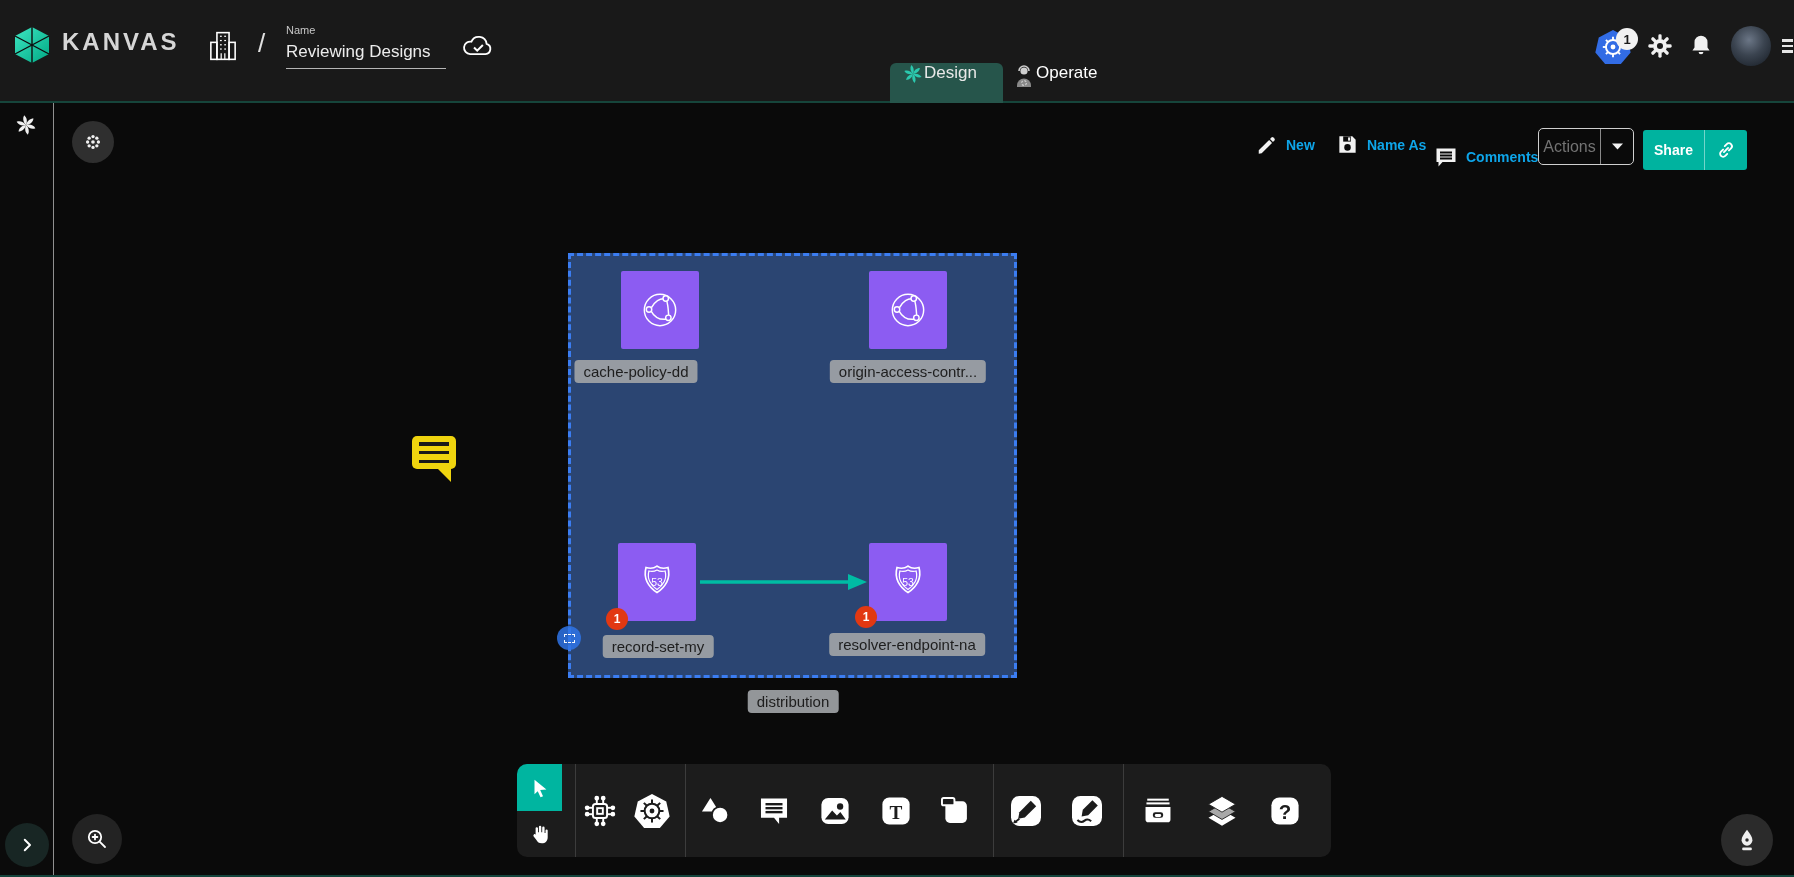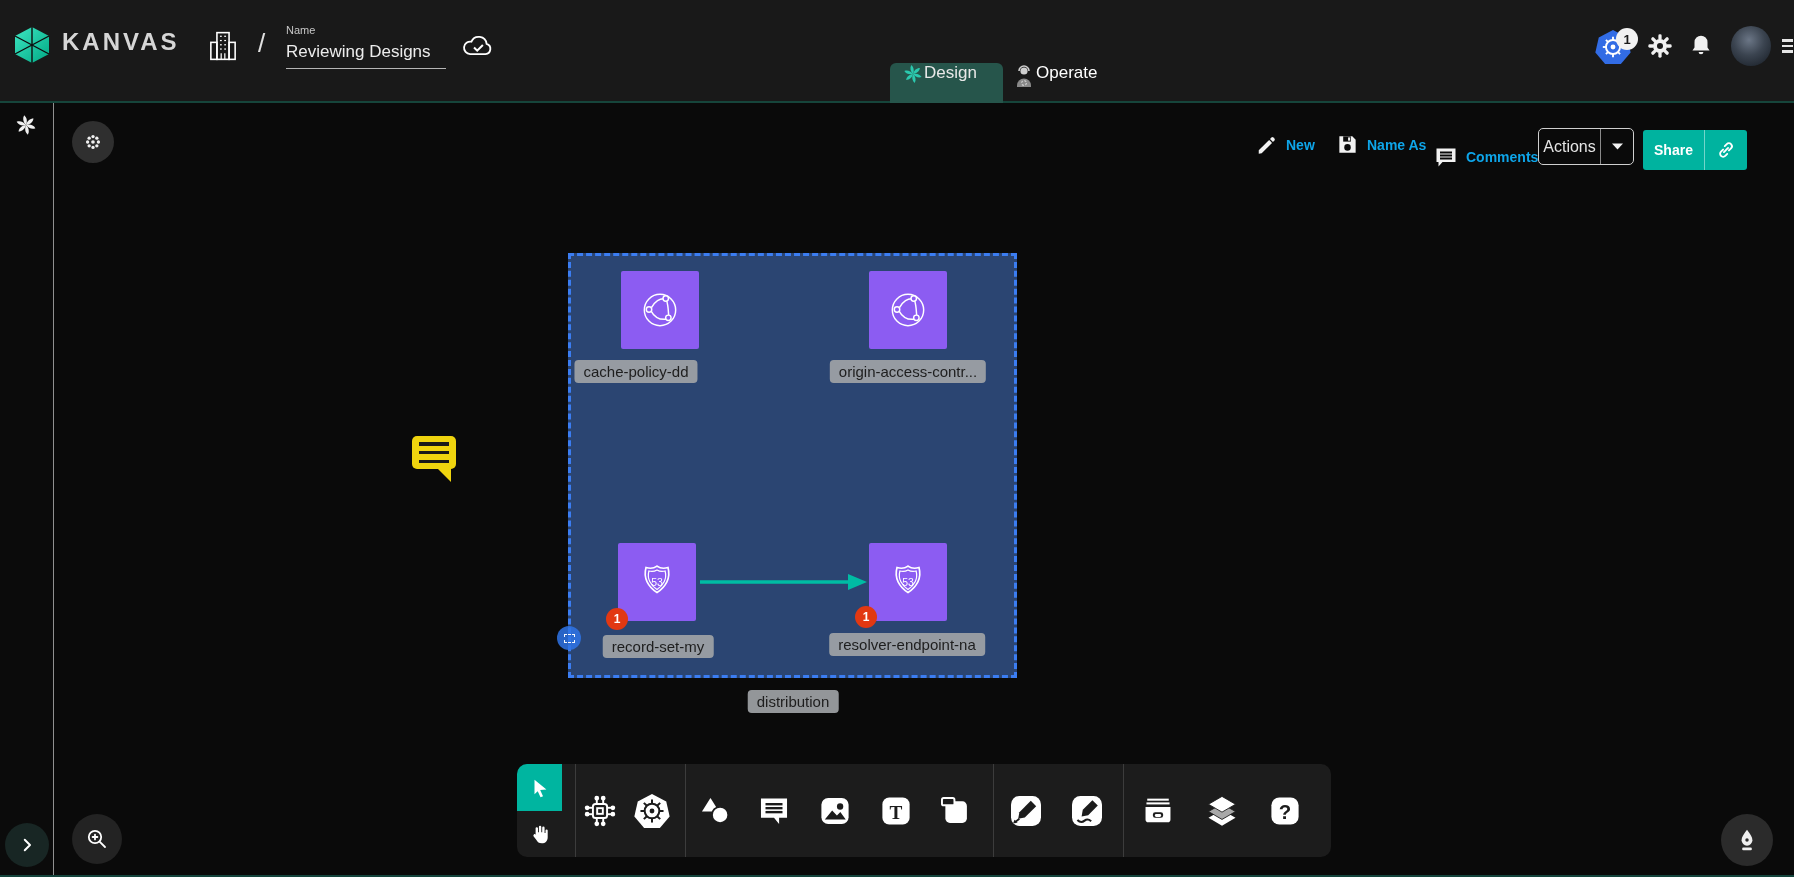--- a/index.html
+++ b/index.html
@@ -20,21 +20,21 @@
   .badge-k8s { position:absolute; width:22px; height:22px; border-radius:50%;
                background:#f2f2f2; color:#1a1a1a; font-size:13px; font-weight:700;
                display:flex; align-items:center; justify-content:center; }
   .avatar { width:40px; height:40px; border-radius:50%;
             background:radial-gradient(circle at 45% 35%, #6b7686 0%, #3b4450 45%, #141a22 100%); }
   .hamburger span { display:block; width:11px; height:2.5px; background:#e6e6e6; margin:3px 0; }
   
   .act-item { position:absolute; display:flex; align-items:center; gap:8px; cursor:pointer; }
   .act-label { font-size:14px; font-weight:600; color:#0ea5e9; }
   #actions-btn { position:absolute; left:1538px; top:128px; width:96px; height:37px;
-                 border:1px solid #cfcfcf; border-radius:5px; display:flex; color:#e5e5e5; }
+                 border:1px solid #cfcfcf; border-radius:5px; display:flex; color:#737373; }
   #actions-btn .lbl { flex:1; display:flex; align-items:center; justify-content:center;
                       font-size:16px; border-right:1px solid #8a8a8a; }
   #actions-btn .car { width:32px; display:flex; align-items:center; justify-content:center; }
   #share-btn { position:absolute; left:1643px; top:130px; width:104px; height:40px;
                background:#00B39F; border-radius:3px; display:flex; }
   #share-btn .lbl { flex:1; display:flex; align-items:center; justify-content:center;
                     font-size:14px; font-weight:700; color:#fff;
                     border-right:1px solid rgba(255,255,255,.45); }
   #share-btn .lnk { width:42px; display:flex; align-items:center; justify-content:center; }
   

